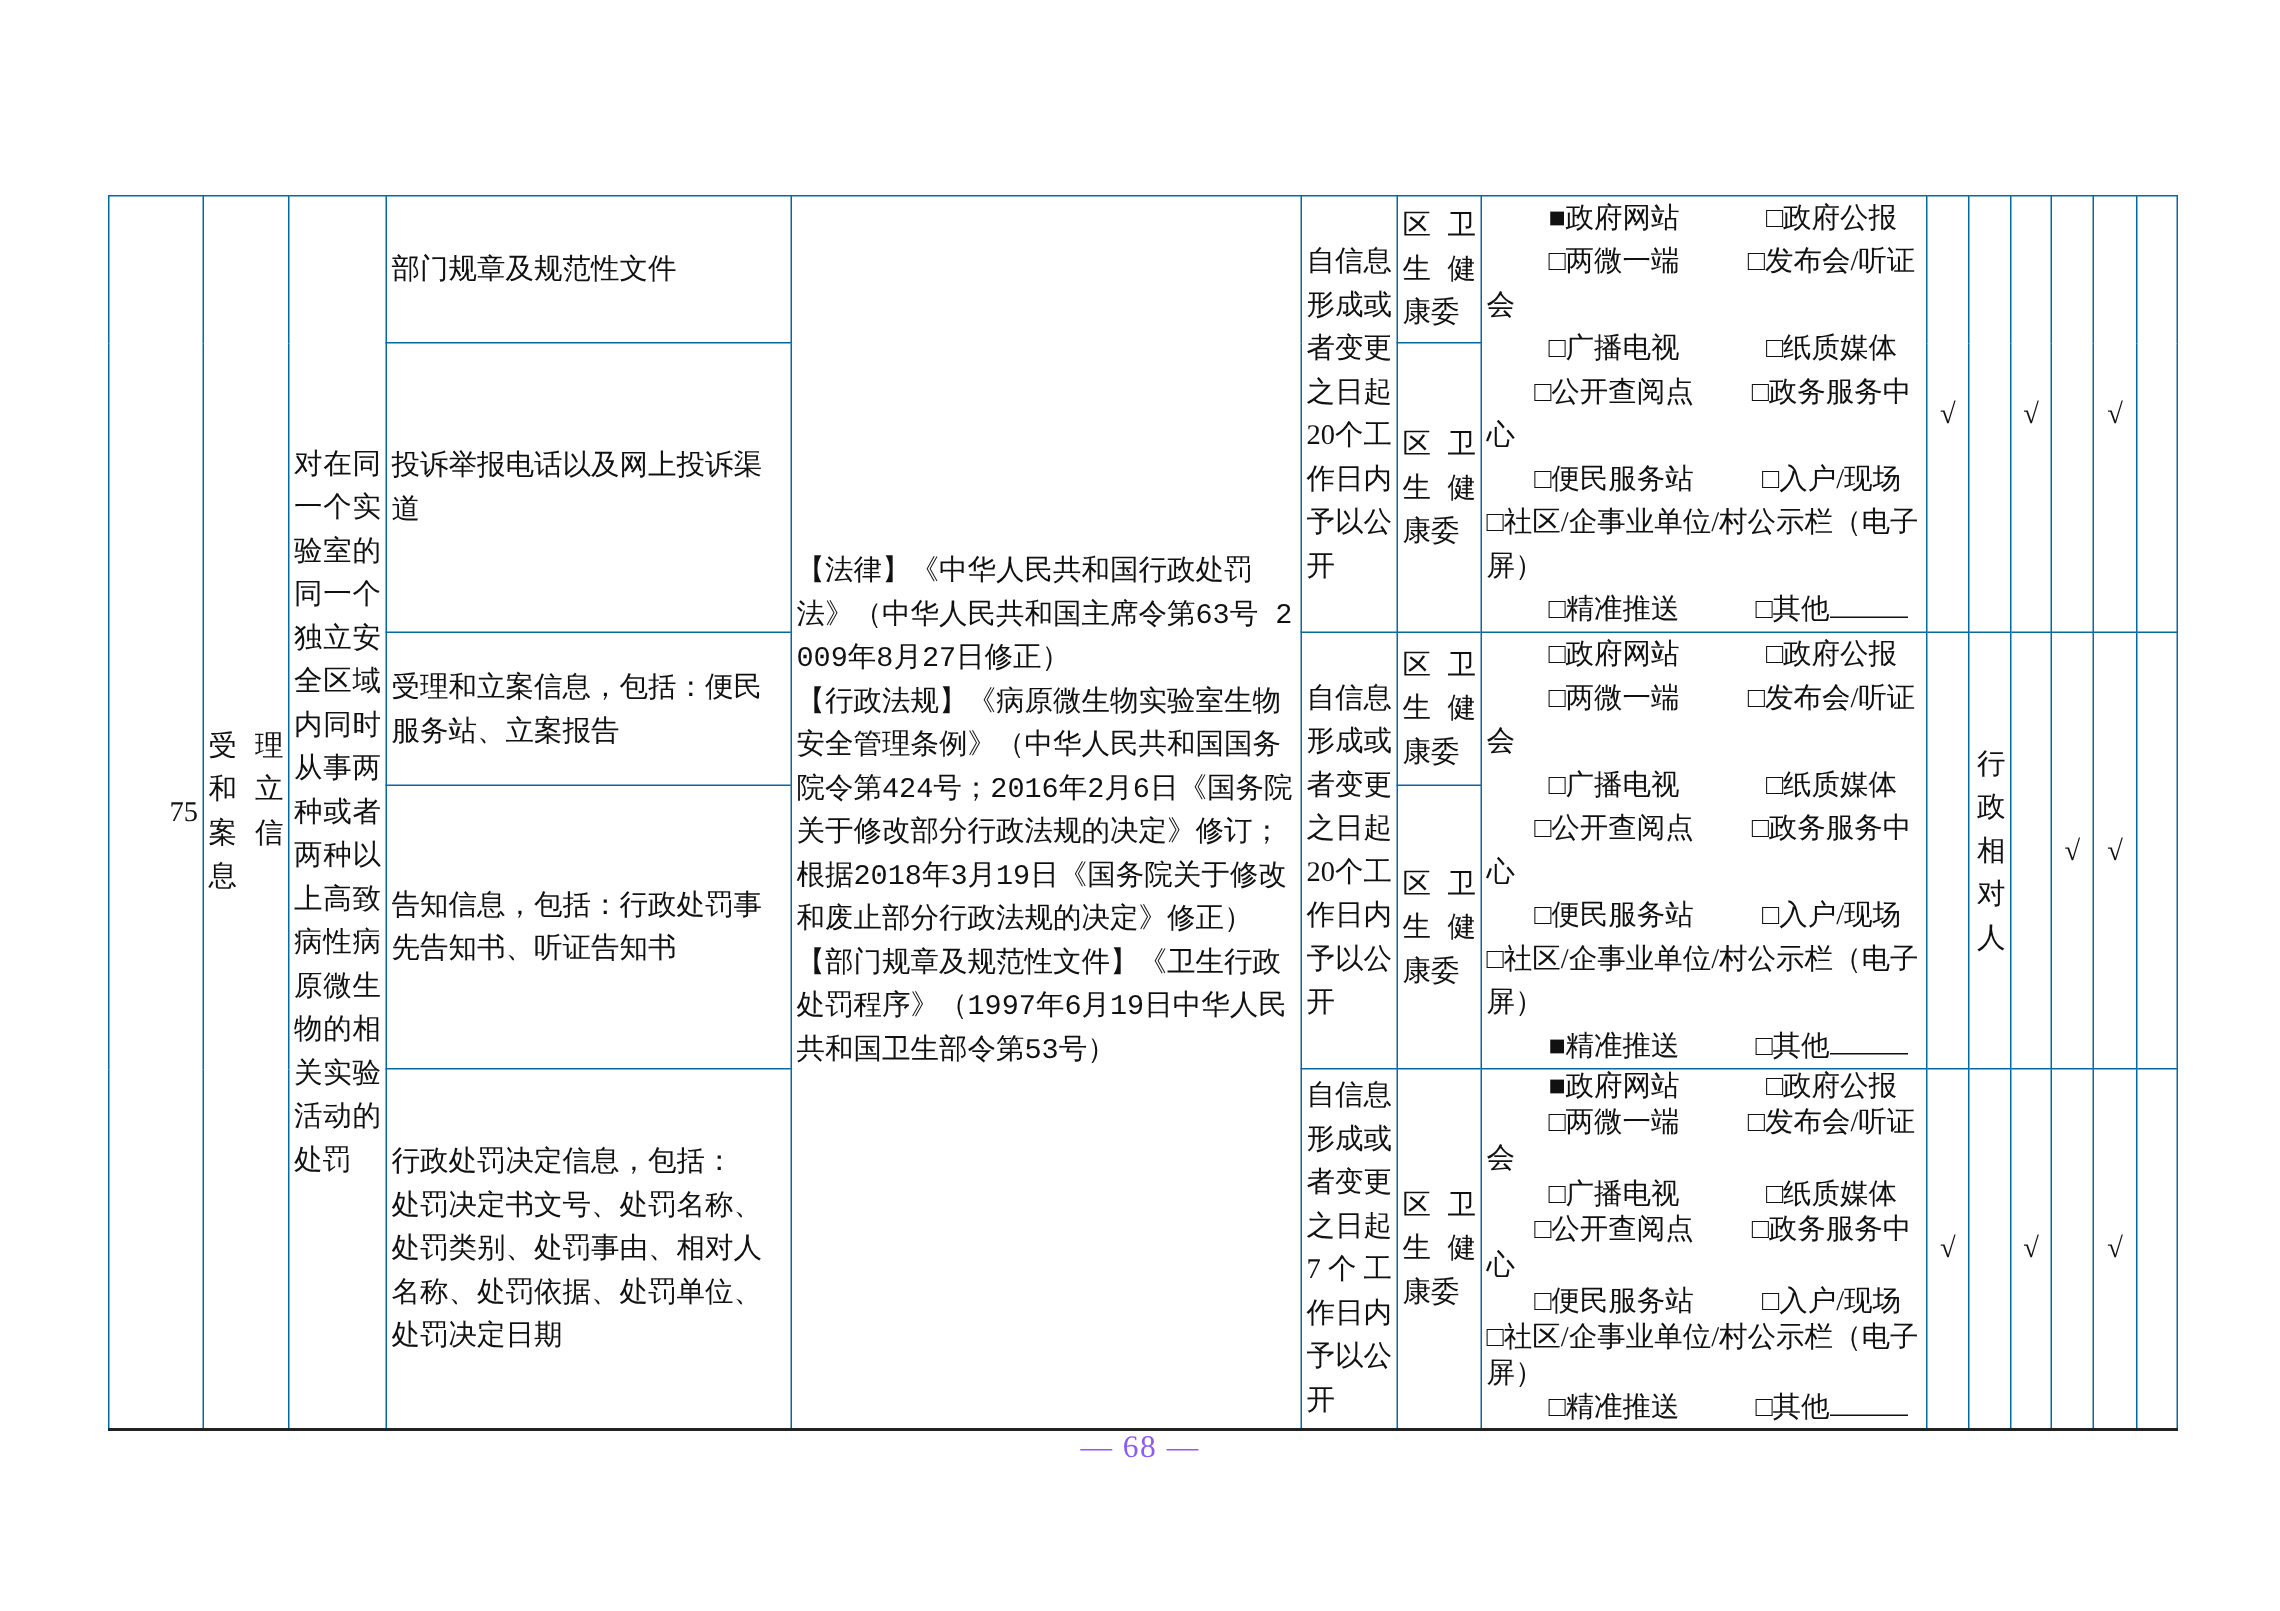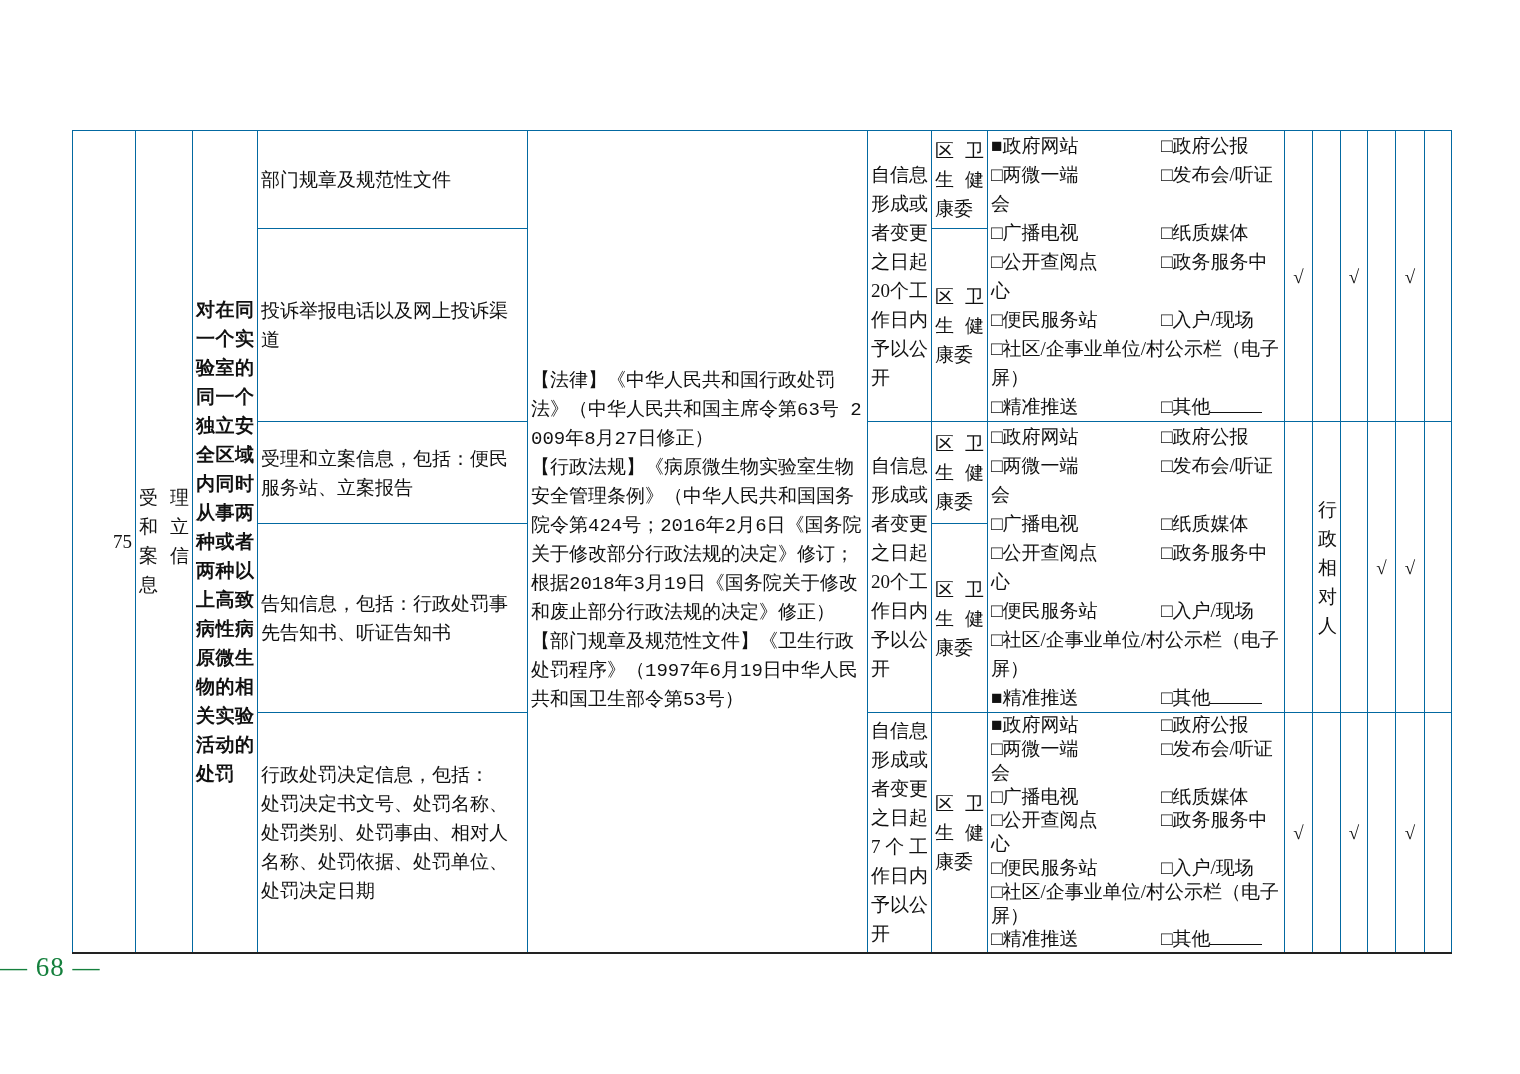--- a/index.html
+++ b/index.html
@@ -4,36 +4,36 @@
 <style>
   html,body{margin:0;padding:0;background:#fff;}
   .page{position:relative;width:1520px;height:1074px;background:#ffffff;overflow:hidden;
         font-family:"Liberation Serif","DejaVu Serif",serif;color:#111;}
   table.doc{position:absolute;left:72px;top:130px;width:1380px;border-collapse:collapse;table-layout:fixed;}
   table.doc td{border:1px solid #0369a1;vertical-align:middle;padding:0 3px;
                font-size:19px;line-height:29px;overflow:hidden;word-break:break-all;margin-top:24px;}
   table.doc{border:1px solid #2e2e2e;border-bottom:2px solid #222;}
   td.id{text-align:right;font-size:20px;}
   td.cat{line-height:35px;padding:0 2px;text-align:justify;}
-  td.item{line-height:27px;padding:0 2px;text-align:justify;font-weight:bold;}
+  td.item{line-height:27px;padding:0 2px;text-align:justify;}
   td.sub{line-height:30px;padding:0 2px;}
   td.legal{line-height:29px;padding:0 4px;vertical-align:middle;font-family:Liberation Mono, monospace;}
   td.timing{line-height:28px;padding:0 2px;text-align:justify;}
   td.resp{line-height:30px;padding:0 3px;text-align:justify;}
   td.chan{padding:1px 2px;line-height:26.4px;vertical-align:middle;}
   td.chan.tight{line-height:23.8px;}
   td.mark{text-align:center;padding:0;font-size:17px;}
   td.subject{text-align:right;padding:0;line-height:35px;font-size:19px;}
-  .chline{display:flex;}
+  .chline{display:flex;text-align:center;}
   .chl{width:170px;flex:none;}
   .chr{flex:1;}
   .blank{display:inline-block;width:52px;height:16px;border-bottom:1px solid #111;vertical-align:baseline;}
   .legal p{margin:0;}
-  .pageno{position:absolute;left:0;top:952px;width:100%;
-          font-size:27px;letter-spacing:1px;color:#15803d;}
+  .pageno{position:absolute;left:0;top:952px;width:100%;text-align:center;
+          font-size:21px;letter-spacing:1px;color:#8b5cf6;}
 </style>
 </head>
 <body>
 
 <div class="page">
 
 <table class="doc">
 <colgroup>
 <col style="width:63px">
         <col style="width:57px">

